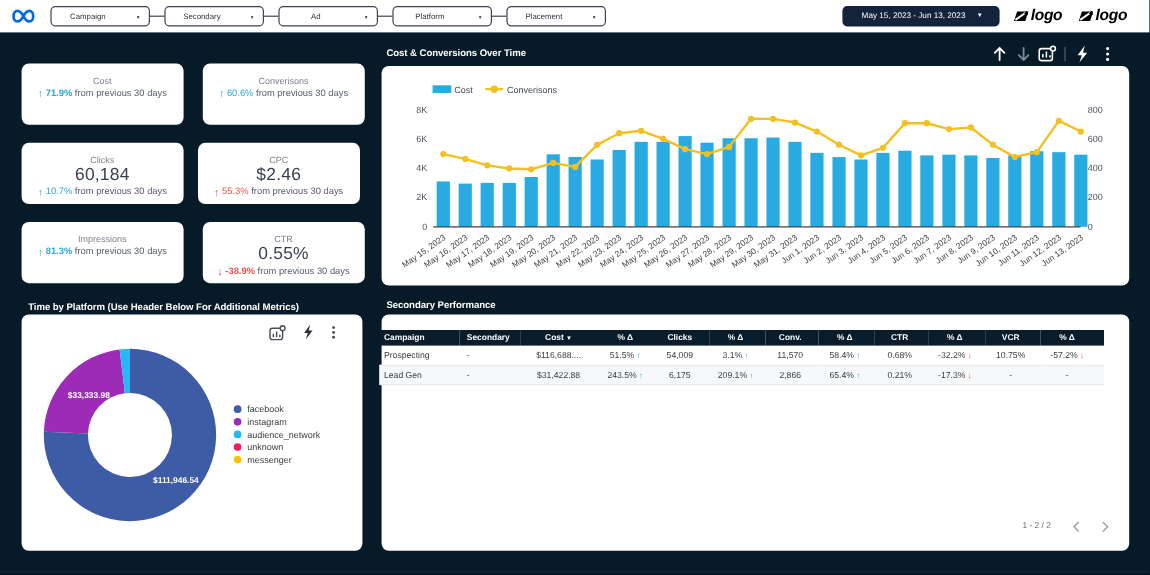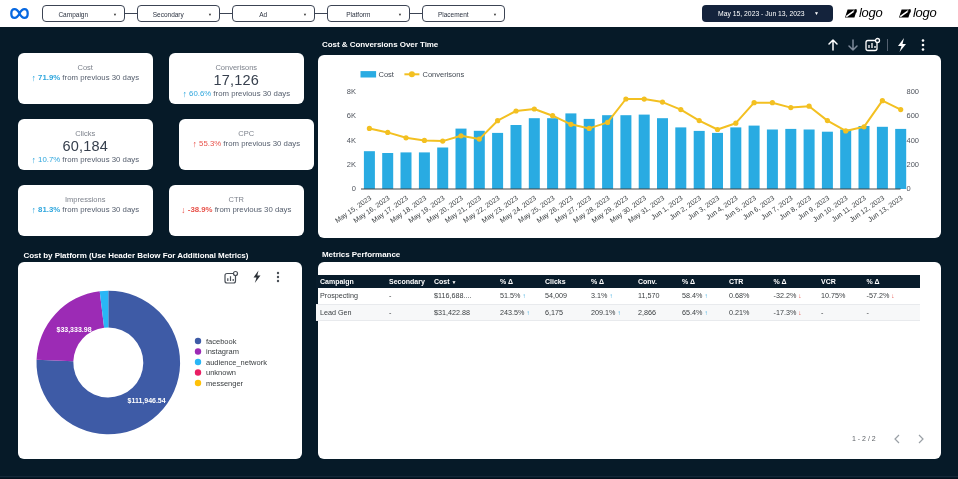--- a/index.html
+++ b/index.html
@@ -6,35 +6,35 @@
 body{font-family:"Liberation Sans",sans-serif;background:#061a28;position:relative}
 .abs{position:absolute}
 .card{position:absolute;background:#fff;border-radius:6px}
 
 #topbar{position:absolute;left:0;top:0;width:958px;height:27px;background:#fff}
 .fbox{position:absolute;top:4.5px;width:83.5px;height:17px;border:1px solid #3c4454;border-radius:4px;background:#fff;font-size:6.5px;color:#2b3240}
 .fbox span.lab{position:absolute;left:0;right:20px;top:5px;text-align:center}
 .fbox span.tri{position:absolute;right:7px;top:6px;font-size:4px;color:#333}
 .conn{position:absolute;top:12.5px;height:1.5px;background:#3c4454}
 #datebtn{position:absolute;left:702px;top:4.5px;width:131px;height:17px;background:#14233c;border-radius:4px;color:#fff;font-size:6.8px}
-.logo{position:absolute;top:5px;height:16px;color:#000;font-style:italic;font-weight:normal;font-size:13px;letter-spacing:-0.3px}
+.logo{position:absolute;top:5px;height:16px;color:#000;font-style:italic;font-weight:bold;font-size:13px;letter-spacing:-0.3px}
 
 .sc{position:absolute;width:134.5px;height:51px;background:#fff;border-radius:6px;text-align:center}
 .sc .t{font-size:7.5px;color:#7d828c;margin-top:9.5px}
 .sc .v{font-size:14.5px;color:#37404e;margin-top:0.5px;letter-spacing:0.2px}
 .sc .d{font-size:7.8px;color:#57606f;margin-top:1px}
 .up{color:#2ea6dd} .dn{color:#e8524a}
 .sect{position:absolute;color:#fff;font-weight:bold;font-size:8px;letter-spacing:-0.05px}
 svg text{font-family:"Liberation Sans",sans-serif}
 
 #tbl{position:absolute;left:316px;top:275px;border-collapse:collapse;font-size:7.2px;color:#3c4043}
 #tbl th{background:#081c2b;color:#fff;font-size:7px;font-weight:bold;height:13px;padding:0}
 #tbl td{height:16px;padding:0;border-bottom:0.5px solid #e8eaed}
 #tbl .l{text-align:left;padding-left:4px}
-#tbl .r{text-align:left;padding-right:3px}
+#tbl .r{text-align:center;padding-right:3px}
 #tbl tr.alt td{background:#f7f8f9}
 .tdar{font-size:6.5px;font-weight:bold}
 </style></head>
 <body>
 <div id="topbar">
  <svg class="abs" style="left:10px;top:6.5px" width="19" height="13" viewBox="0 0 19 13">
   <path d="M9.5 6.5 C7.9 3.4 6.3 2.1 4.6 2.1 C2.5 2.1 1.3 4.1 1.3 6.5 C1.3 8.9 2.5 10.9 4.6 10.9 C6.3 10.9 7.9 9.6 9.5 6.5 C11.1 3.4 12.7 2.1 14.4 2.1 C16.5 2.1 17.7 4.1 17.7 6.5 C17.7 8.9 16.5 10.9 14.4 10.9 C12.7 10.9 11.1 9.6 9.5 6.5 Z" fill="none" stroke="#0768E1" stroke-width="2.3" stroke-linejoin="round"></path>
  </svg>
  <div class="fbox" style="left:41.5px">
       <span class="lab">Campaign</span>
@@ -77,38 +77,39 @@
         <path d="M10.9 0 L11.9 3.4 L8.3 2.5 Z" fill="#000"></path>
       </svg><span style="margin-left:2px">logo</span></div>
 </div>
 
 <div class="sc" style="left:18px;top:53px">
  <div class="t">Cost</div>
  <div class="d"><span class="up" style="font-weight:bold;font-size:9px;line-height:7px;vertical-align:-1px">↑</span> <span class="up" style="font-weight:bold">71.9%</span> from previous 30 days</div>
 </div>
 <div class="sc" style="left:169px;top:53px">
  <div class="t">Converisons</div>
-    <div class="v">17,126</div>
  <div class="d"><span class="up" style="font-weight:bold;font-size:9px;line-height:7px;vertical-align:-1px">↑</span> <span class="up" style="font-weight:normal">60.6%</span> from previous 30 days</div>
 </div>
 <div class="sc" style="left:18px;top:119px">
  <div class="t">Clicks</div>
     <div class="v">60,184</div>
  <div class="d"><span class="up" style="font-weight:bold;font-size:9px;line-height:7px;vertical-align:-1px">↑</span> <span class="up" style="font-weight:normal">10.7%</span> from previous 30 days</div>
 </div>
-<div class="sc" style="left:179px;top:119px">
+<div class="sc" style="left:165px;top:119px">
  <div class="t">CPC</div>
+    <div class="v">$2.46</div>
  <div class="d"><span class="dn" style="font-weight:bold;font-size:9px;line-height:7px;vertical-align:-1px">↑</span> <span class="dn" style="font-weight:normal">55.3%</span> from previous 30 days</div>
 </div>
 <div class="sc" style="left:18px;top:185px">
  <div class="t">Impressions</div>
  <div class="d"><span class="up" style="font-weight:bold;font-size:9px;line-height:7px;vertical-align:-1px">↑</span> <span class="up" style="font-weight:bold">81.3%</span> from previous 30 days</div>
 </div>
 <div class="sc" style="left:169px;top:185px">
  <div class="t">CTR</div>
+    <div class="v">0.55%</div>
  <div class="d"><span class="dn" style="font-weight:bold;font-size:9px;line-height:7px;vertical-align:-1px">↓</span> <span class="dn" style="font-weight:bold">-38.9%</span> from previous 30 days</div>
 </div>
 
 <div class="sect" style="left:322px;top:40px">Cost &amp; Conversions Over Time</div>
 <svg class="abs" style="left:820px;top:36px" width="116" height="18" viewBox="0 0 116 18">
  <g fill="none" stroke="#fff" stroke-width="1.5" stroke-linecap="round" stroke-linejoin="round">
   <path d="M13 14 V4 M9 8 L13 4 L17 8"></path>
   <path d="M33 4 V14 M29 10 L33 14 L37 10" stroke="#7e8a9a"></path>
  </g>
  <g fill="none" stroke="#fff" stroke-width="1.3">
@@ -237,21 +238,21 @@
       <text transform="translate(475.3,144) rotate(-35)" text-anchor="end">Jun 7, 2023</text>
       <text transform="translate(493.6,144) rotate(-35)" text-anchor="end">Jun 8, 2023</text>
       <text transform="translate(511.9,144) rotate(-35)" text-anchor="end">Jun 9, 2023</text>
       <text transform="translate(530.2,144) rotate(-35)" text-anchor="end">Jun 10, 2023</text>
       <text transform="translate(548.5,144) rotate(-35)" text-anchor="end">Jun 11, 2023</text>
       <text transform="translate(566.9,144) rotate(-35)" text-anchor="end">Jun 12, 2023</text>
       <text transform="translate(585.2,144) rotate(-35)" text-anchor="end">Jun 13, 2023</text>
     </g>
 </svg>
 
-<div class="sect" style="left:23.5px;top:250.5px">Cost by Platform (Use Header Below For Additional Metrics)</div>
+<div class="sect" style="left:23.5px;top:250.5px">Time by Platform (Use Header Below For Additional Metrics)</div>
 <div class="card" style="left:17.5px;top:262px;width:284px;height:196.5px"></div>
 <svg class="abs" style="left:17.5px;top:262px" width="284" height="196" viewBox="0 0 284 196">
  <g fill="none" stroke="#494f57" stroke-width="1.2">
   <rect x="207" y="11.5" width="10.5" height="9.5" rx="2"></rect>
   <path d="M209.8 19 V16.2 M212.5 19 V14.2 M215.2 19 V17"></path>
   <circle cx="217.5" cy="11.5" r="2" fill="#fff"></circle>
  </g>
  <path d="M240.5 8.5 L235.5 15.5 L238.5 15.5 L236.8 21 L242.5 13.5 L239.3 13.5 Z" fill="#2c3137"></path>
  <g fill="#494f57">
       <circle cx="260" cy="11" r="1.2"></circle>
@@ -270,21 +271,21 @@
       <text x="188" y="92.2">instagram</text>
   <circle cx="180" cy="100" r="3.2" fill="#29B6F6"></circle>
       <text x="188" y="102.7">audience_network</text>
   <circle cx="180" cy="110.5" r="3.2" fill="#E91E63"></circle>
       <text x="188" y="113.2">unknown</text>
   <circle cx="180" cy="121" r="3.2" fill="#FFC107"></circle>
       <text x="188" y="123.7">messenger</text>
  </g>
 </svg>
 
-<div class="sect" style="left:322px;top:250px">Metrics Performance</div>
+<div class="sect" style="left:322px;top:250px">Secondary Performance</div>
 <div class="card" style="left:317.5px;top:262px;width:623.5px;height:197px"></div>
 <table id="tbl">
 <tbody>
       <tr>
 <th class="l" style="width:67px">Campaign</th>
 <th class="l" style="width:51px;padding-left:6px">Secondary</th>
 <th class="r" style="width:66px">Cost <span style="font-size:5px">▼</span></th>
 <th class="r" style="width:45px">% Δ</th>
 <th class="r" style="width:46px">Clicks</th>
 <th class="r" style="width:47px">% Δ</th>

